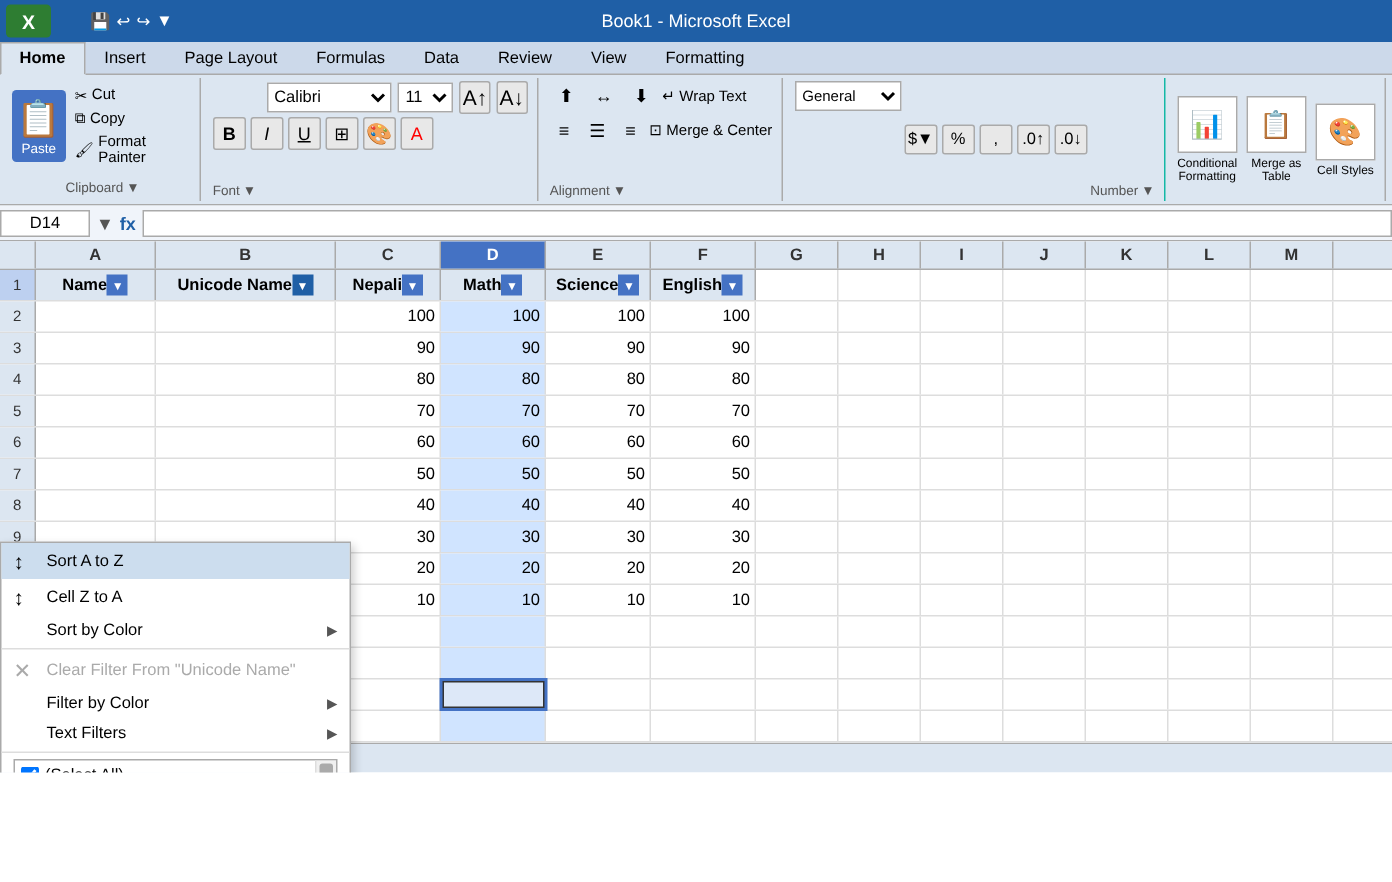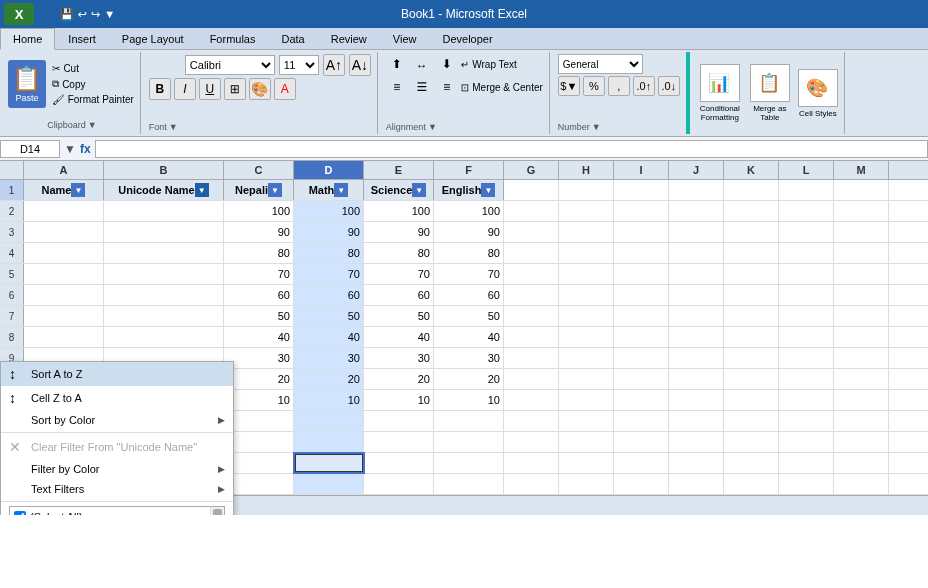--- a/index.html
+++ b/index.html
@@ -56,21 +56,21 @@
       cursor: pointer;
       border: 1px solid transparent;
       display: flex;
       align-items: center;
     }
     .ribbon-tab.active {
       background: #dce6f1;
       border: 1px solid #aaa;
       border-bottom: 1px solid #dce6f1;
       margin-bottom: -1px;
-      font-weight: normal;
+      font-weight: bold;
     }
     .ribbon-content {
       display: flex;
       align-items: stretch;
       padding: 2px 4px;
       height: 86px;
       gap: 2px;
     }
     .ribbon-group-label {
       font-size: 9px;
@@ -196,23 +196,23 @@
       align-items: center;
       gap: 3px;
       cursor: pointer;
       font-size: 10px;
       white-space: nowrap;
     }
 
     
     .number-group {
       padding: 2px 6px;
-      border-right: 4px solid #14b8a6;
-      display: flex;
-      flex-direction: column;
+      border-right: 1px solid #14b8a6;
+      display: flex;
+      flex-direction: row;
       gap: 2px;
       min-width: 90px;
     }
     .number-select {
       width: 85px;
       height: 20px;
       font-size: 10px;
       border: 1px solid #aaa;
       background: white;
     }
@@ -515,21 +515,21 @@
     <div class="ribbon-tab">
         <span>Data</span>
       </div>
     <div class="ribbon-tab">
         <span>Review</span>
       </div>
     <div class="ribbon-tab">
         <span>View</span>
       </div>
     <div class="ribbon-tab">
-        <span>Developer</span>
+        <span>Formatting</span>
       </div>
   </div>
 
   <div class="ribbon-content">
 
     <div class="paste-area" style="flex-direction:column; align-items:center; padding-bottom:4px;">
       <div style="display:flex; gap:4px; flex:1; align-items:center;">
         <div class="paste-icon">
           <span style="font-size:24px;">📋</span>
           <span style="font-size:9px;">Paste</span>

